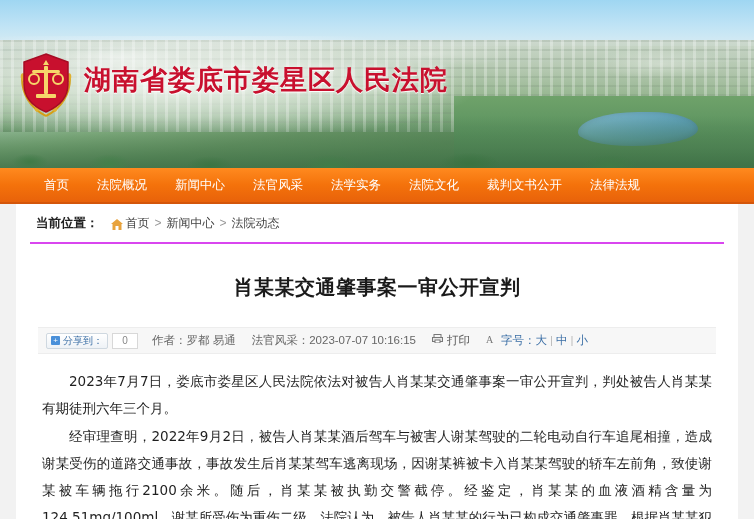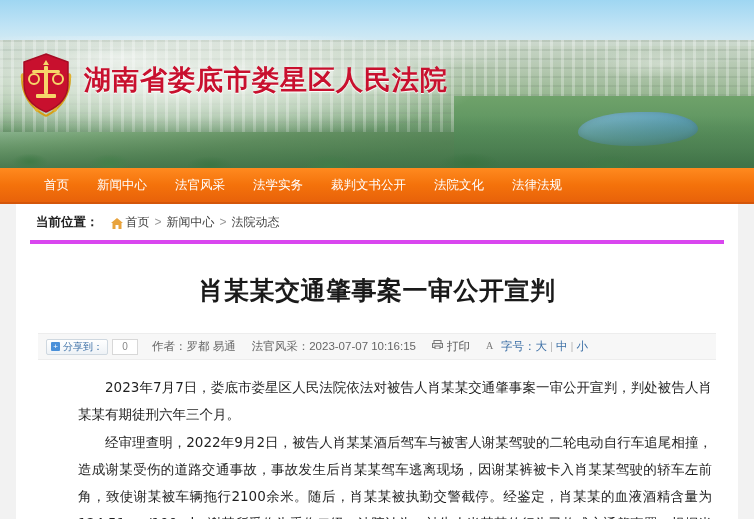--- a/index.html
+++ b/index.html
@@ -131,38 +131,38 @@
     height: 315px;
     padding: 0 14px;
   }
 
   .breadcrumb {
     display: flex;
     align-items: center;
     height: 40px;
     font-size: 12px;
     color: #444;
-    border-bottom: 4px solid #d946ef;
+    border-bottom: 2px solid #d946ef;
     padding: 0 6px;
   }
   .breadcrumb .bc-label { font-weight: bold; color: #222; margin-right: 12px; font-size: 12.5px; }
   .home-icon {
     display: inline-block;
     width: 12px; height: 11px;
     margin-right: 3px;
     position: relative;
     top: 1px;
   }
   .bc-sep { margin: 0 5px; color: #999; }
   .bc-link { color: #444; cursor: pointer; }
 
   .article-title {
     text-align: center;
     font-family: "DejaVu Sans", sans-serif;
-    font-size: 25px;
+    font-size: 20px;
     font-weight: bold;
     color: #1a1a1a;
     margin-top: 30px;
     letter-spacing: .5px;
   }
 
   .meta-bar {
     margin: 26px 8px 0 8px;
     height: 27px;
     background: #f7f7f7;
@@ -217,21 +217,21 @@
   .font-sizes .divider { color: #bbb; margin: 0 3px; cursor: default; }
 
   .body-text {
     margin: 14px 12px 0 12px;
     font-family: "DejaVu Sans", sans-serif;
     font-size: 13.5px;
     line-height: 27px;
     color: #1f1f1f;
     text-align: justify;
   }
-  .body-text p { text-indent: 2em; margin-bottom: 1px; margin-left: 36px; }
+  .body-text p { text-indent: 2em; margin-bottom: 1px; }
 </style>
 </head>
 <body>
 
 <div class="page">
 
   <div class="banner">
     <div class="sky"></div>
     <div class="hills"></div>
     <div class="city"></div>
@@ -269,25 +269,26 @@
           <path d="M32 12 l3 5 h-6 z"></path>
         </g>
       </svg>
     </div>
 
     <div class="court-title">湖南省娄底市娄星区人民法院</div>
   </div>
 
   <div class="nav">
     <div class="nav-item">首页</div>
+    <div class="nav-item">法院概况</div>
     <div class="nav-item">新闻中心</div>
     <div class="nav-item">法官风采</div>
     <div class="nav-item">法学实务</div>
+    <div class="nav-item">法院文化</div>
     <div class="nav-item">裁判文书公开</div>
-    <div class="nav-item">法院文化</div>
     <div class="nav-item">法律法规</div>
 
   </div>
 
   <div class="content">
     <div class="card">
 
       <div class="breadcrumb">
         <span class="bc-label">当前位置：</span>
         <span class="home-icon">

